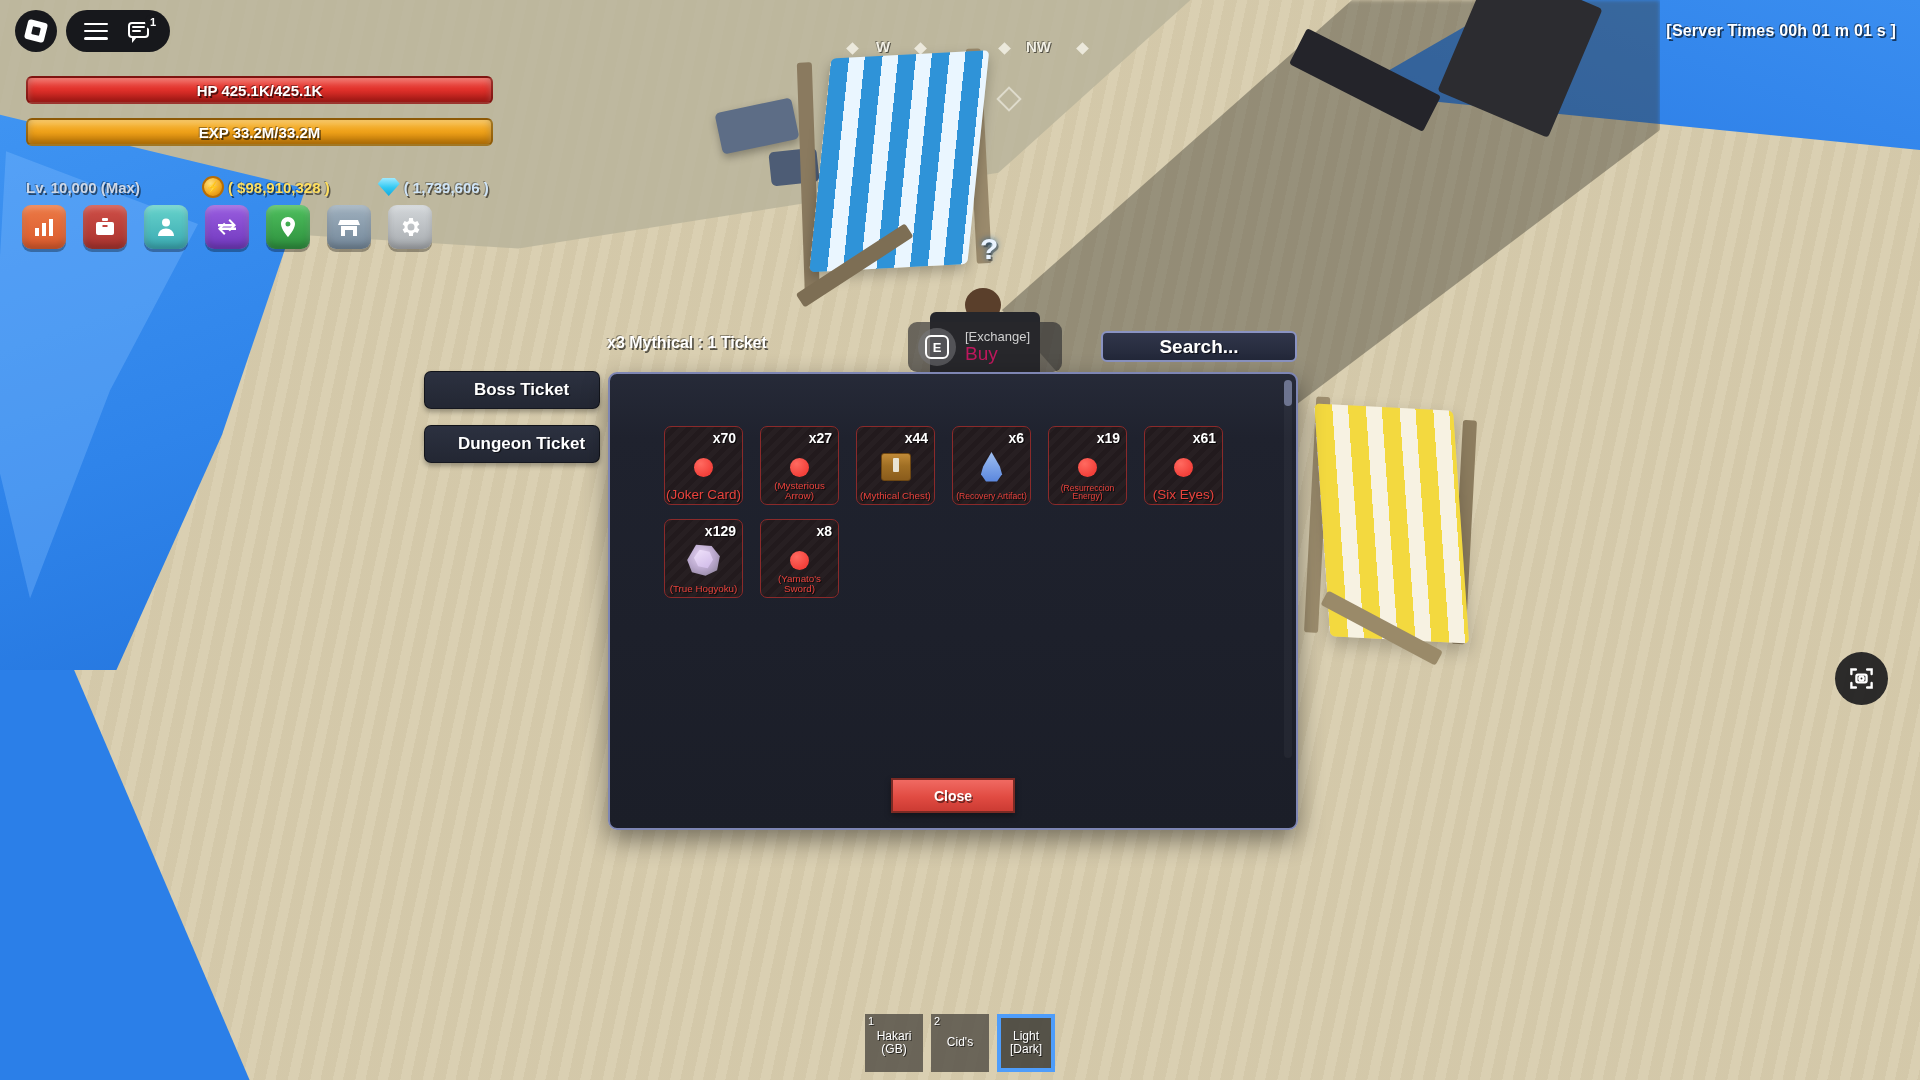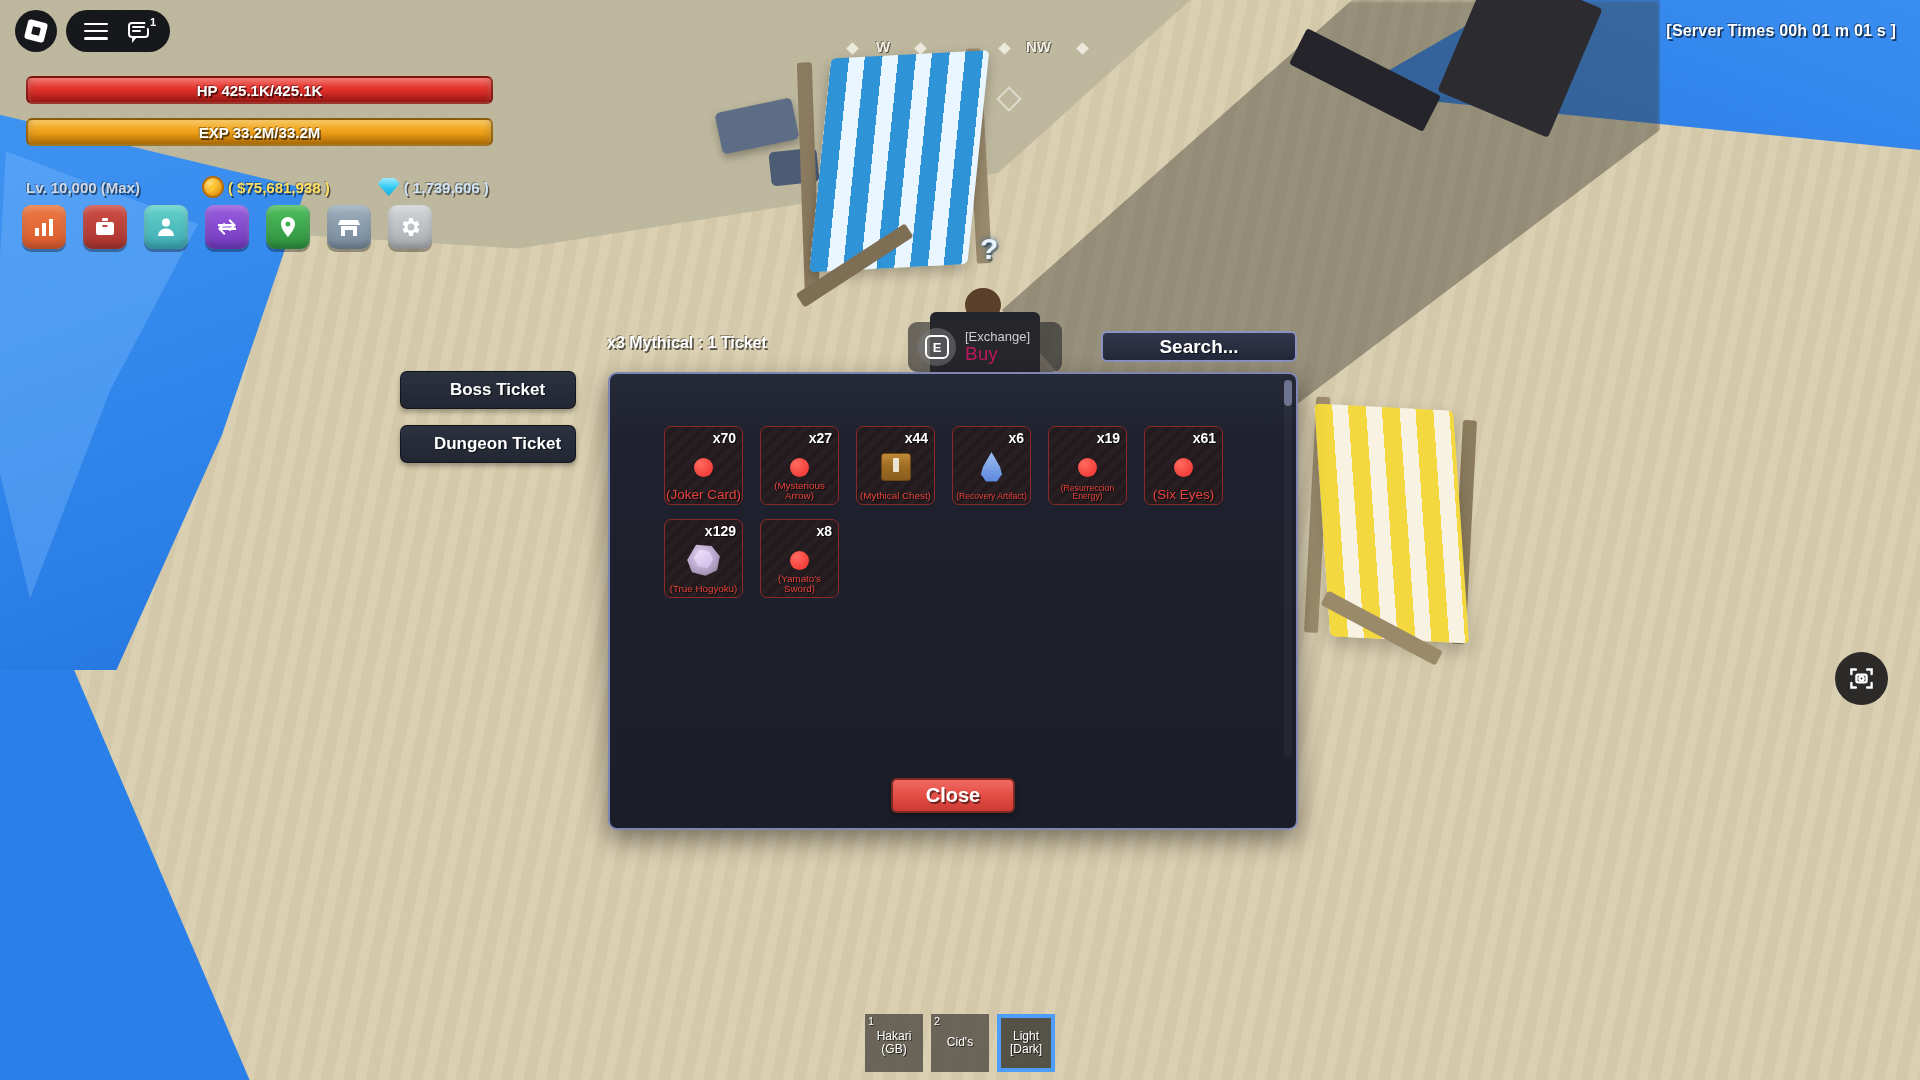--- a/index.html
+++ b/index.html
@@ -259,21 +259,21 @@
     width:44px; height:44px; border-radius:9px;
     display:flex; align-items:center; justify-content:center;
     box-shadow:0 3px 0 rgba(0,0,0,.32), inset 0 -4px 7px rgba(0,0,0,.22),
                inset 0 3px 6px rgba(255,255,255,.25);
     cursor:pointer; position:relative;
   }
   .ico-btn svg { width:24px; height:24px; fill:#fff; }
 
   
   .ticket-btn {
-    position:absolute; left:400px; width:176px; height:38px;
+    position:absolute; left:424px; width:176px; height:38px;
     background:linear-gradient(180deg,#2c3140 0%, #232733 100%);
     border-radius:7px; border:1px solid rgba(0,0,0,.5);
     color:#fff; font-size:17px; font-weight:bold;
     display:flex; align-items:center; justify-content:center;
     text-shadow:1.4px 1.4px 0 rgba(0,0,0,.55);
     box-shadow:0 3px 5px rgba(0,0,0,.3);
     cursor:pointer;
     padding-left:19px;
   }
   #boss-ticket-btn    { top:371px; }
@@ -392,22 +392,22 @@
     text-shadow:1px 1px 0 rgba(0,0,0,.7);
   }
   .lbl-lg { font-size:13.5px; }
   .lbl-md { font-size:9.8px; }
   .lbl-sm { font-size:8.6px; }
 
   
   #close-btn {
     position:absolute; left:891px; top:778px; width:124px; height:35px;
     background:linear-gradient(180deg,#f06a62 0%,#e14b42 55%,#cc3b33 100%);
-    border:2px solid #7b2a24; border-radius:6px;
-    color:#fff; font-size:20px; font-weight:bold;
+    border:2px solid #7b2a24; border-radius:0;
+    color:#fff; font-size:14px; font-weight:bold;
     display:flex; align-items:center; justify-content:center;
     text-shadow:1.5px 1.5px 0 rgba(0,0,0,.5);
     box-shadow:0 3px 6px rgba(0,0,0,.35);
     cursor:pointer;
   }
 
   
   #screenshot-btn {
     position:absolute; right:32px; top:652px; width:53px; height:53px;
     border-radius:50%; background:rgba(24,24,27,.9);
@@ -503,21 +503,21 @@
 </div>
 
 <div id="server-time">[Server Times 00h 01 m 01 s ]</div>
 
 <div class="bar" id="hp-bar">HP 425.1K/425.1K</div>
 <div class="bar" id="exp-bar">EXP 33.2M/33.2M</div>
 
 <div id="stat-row">
   <span class="stat-txt" id="level-text">Lv. 10,000 (Max)</span>
   <span class="coin-ico"></span>
-  <span class="stat-txt" id="cash-text">( $75,681,938 )</span>
+  <span class="stat-txt" id="cash-text">( $98,910,328 )</span>
   <span class="gem-ico"></span>
   <span class="stat-txt" id="gem-text">( 1,739,606 )</span>
 </div>
 
 <div id="icon-row">
   <div class="ico-btn" style="background:linear-gradient(180deg,#ec7a46,#d9592c)">
     <svg viewBox="0 0 24 24">
         <rect x="3" y="13" width="4" height="8"></rect>
         <rect x="10" y="8" width="4" height="13"></rect>
         <rect x="17" y="4" width="4" height="17"></rect>

